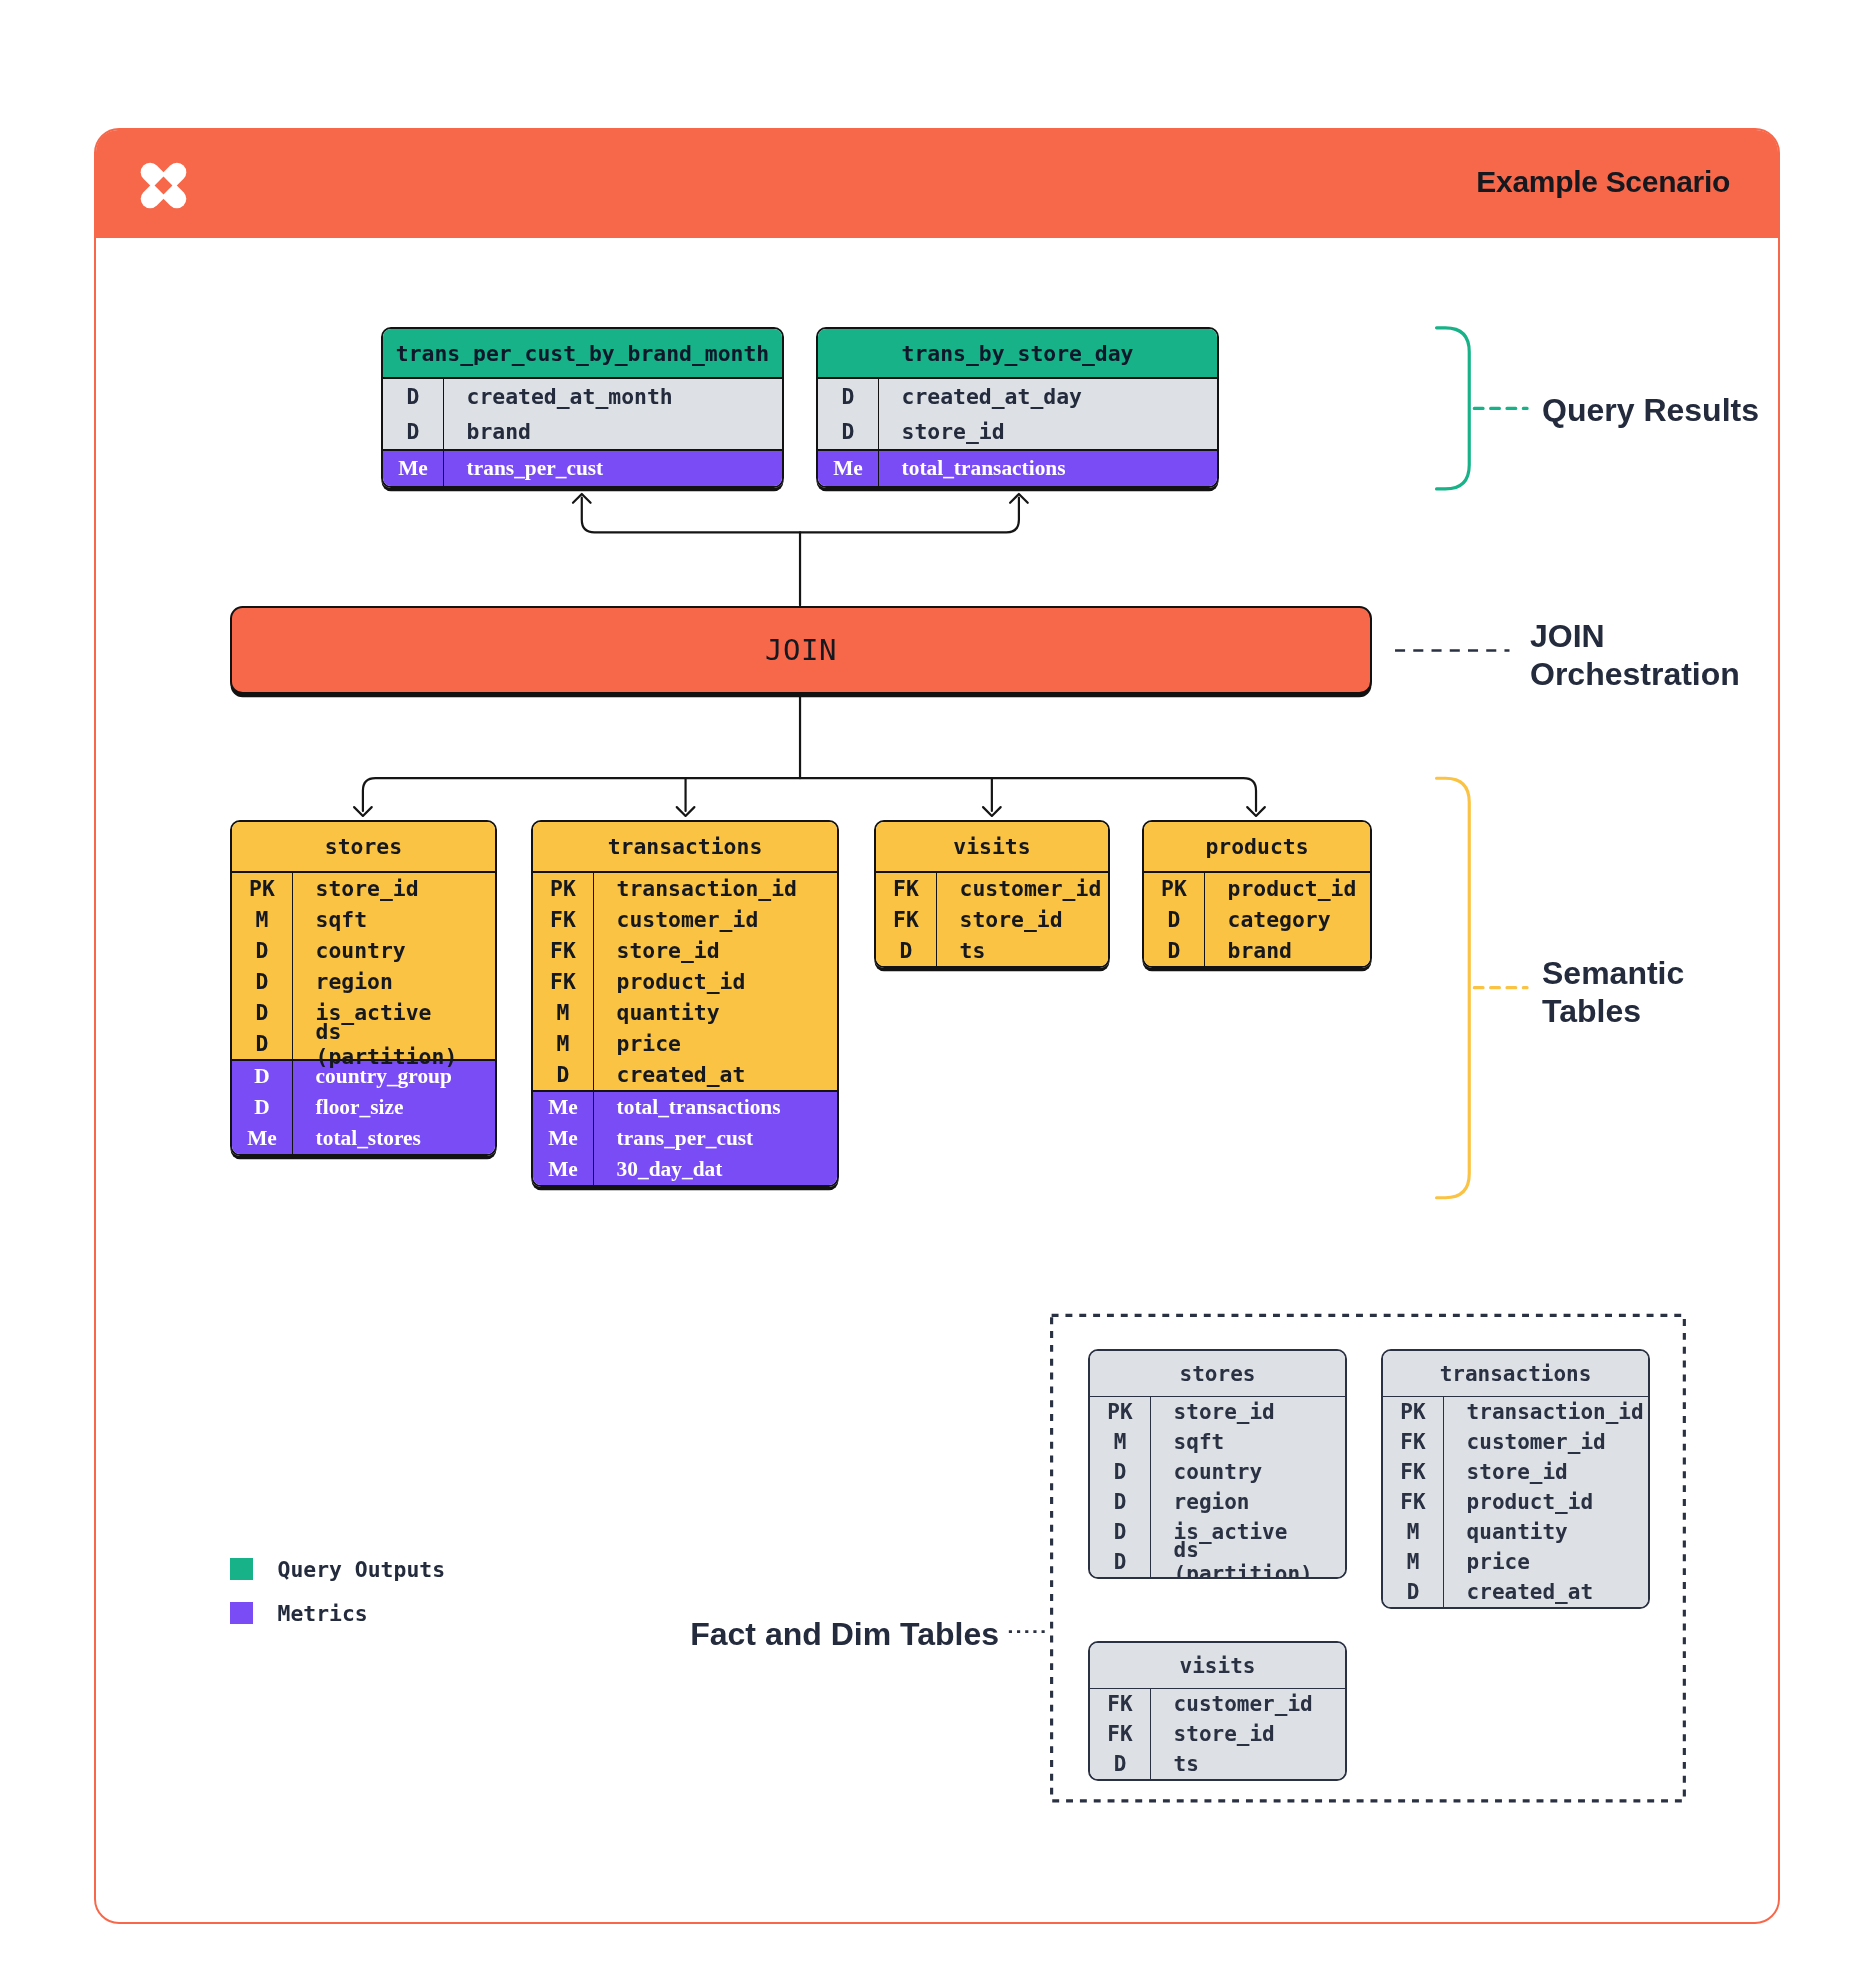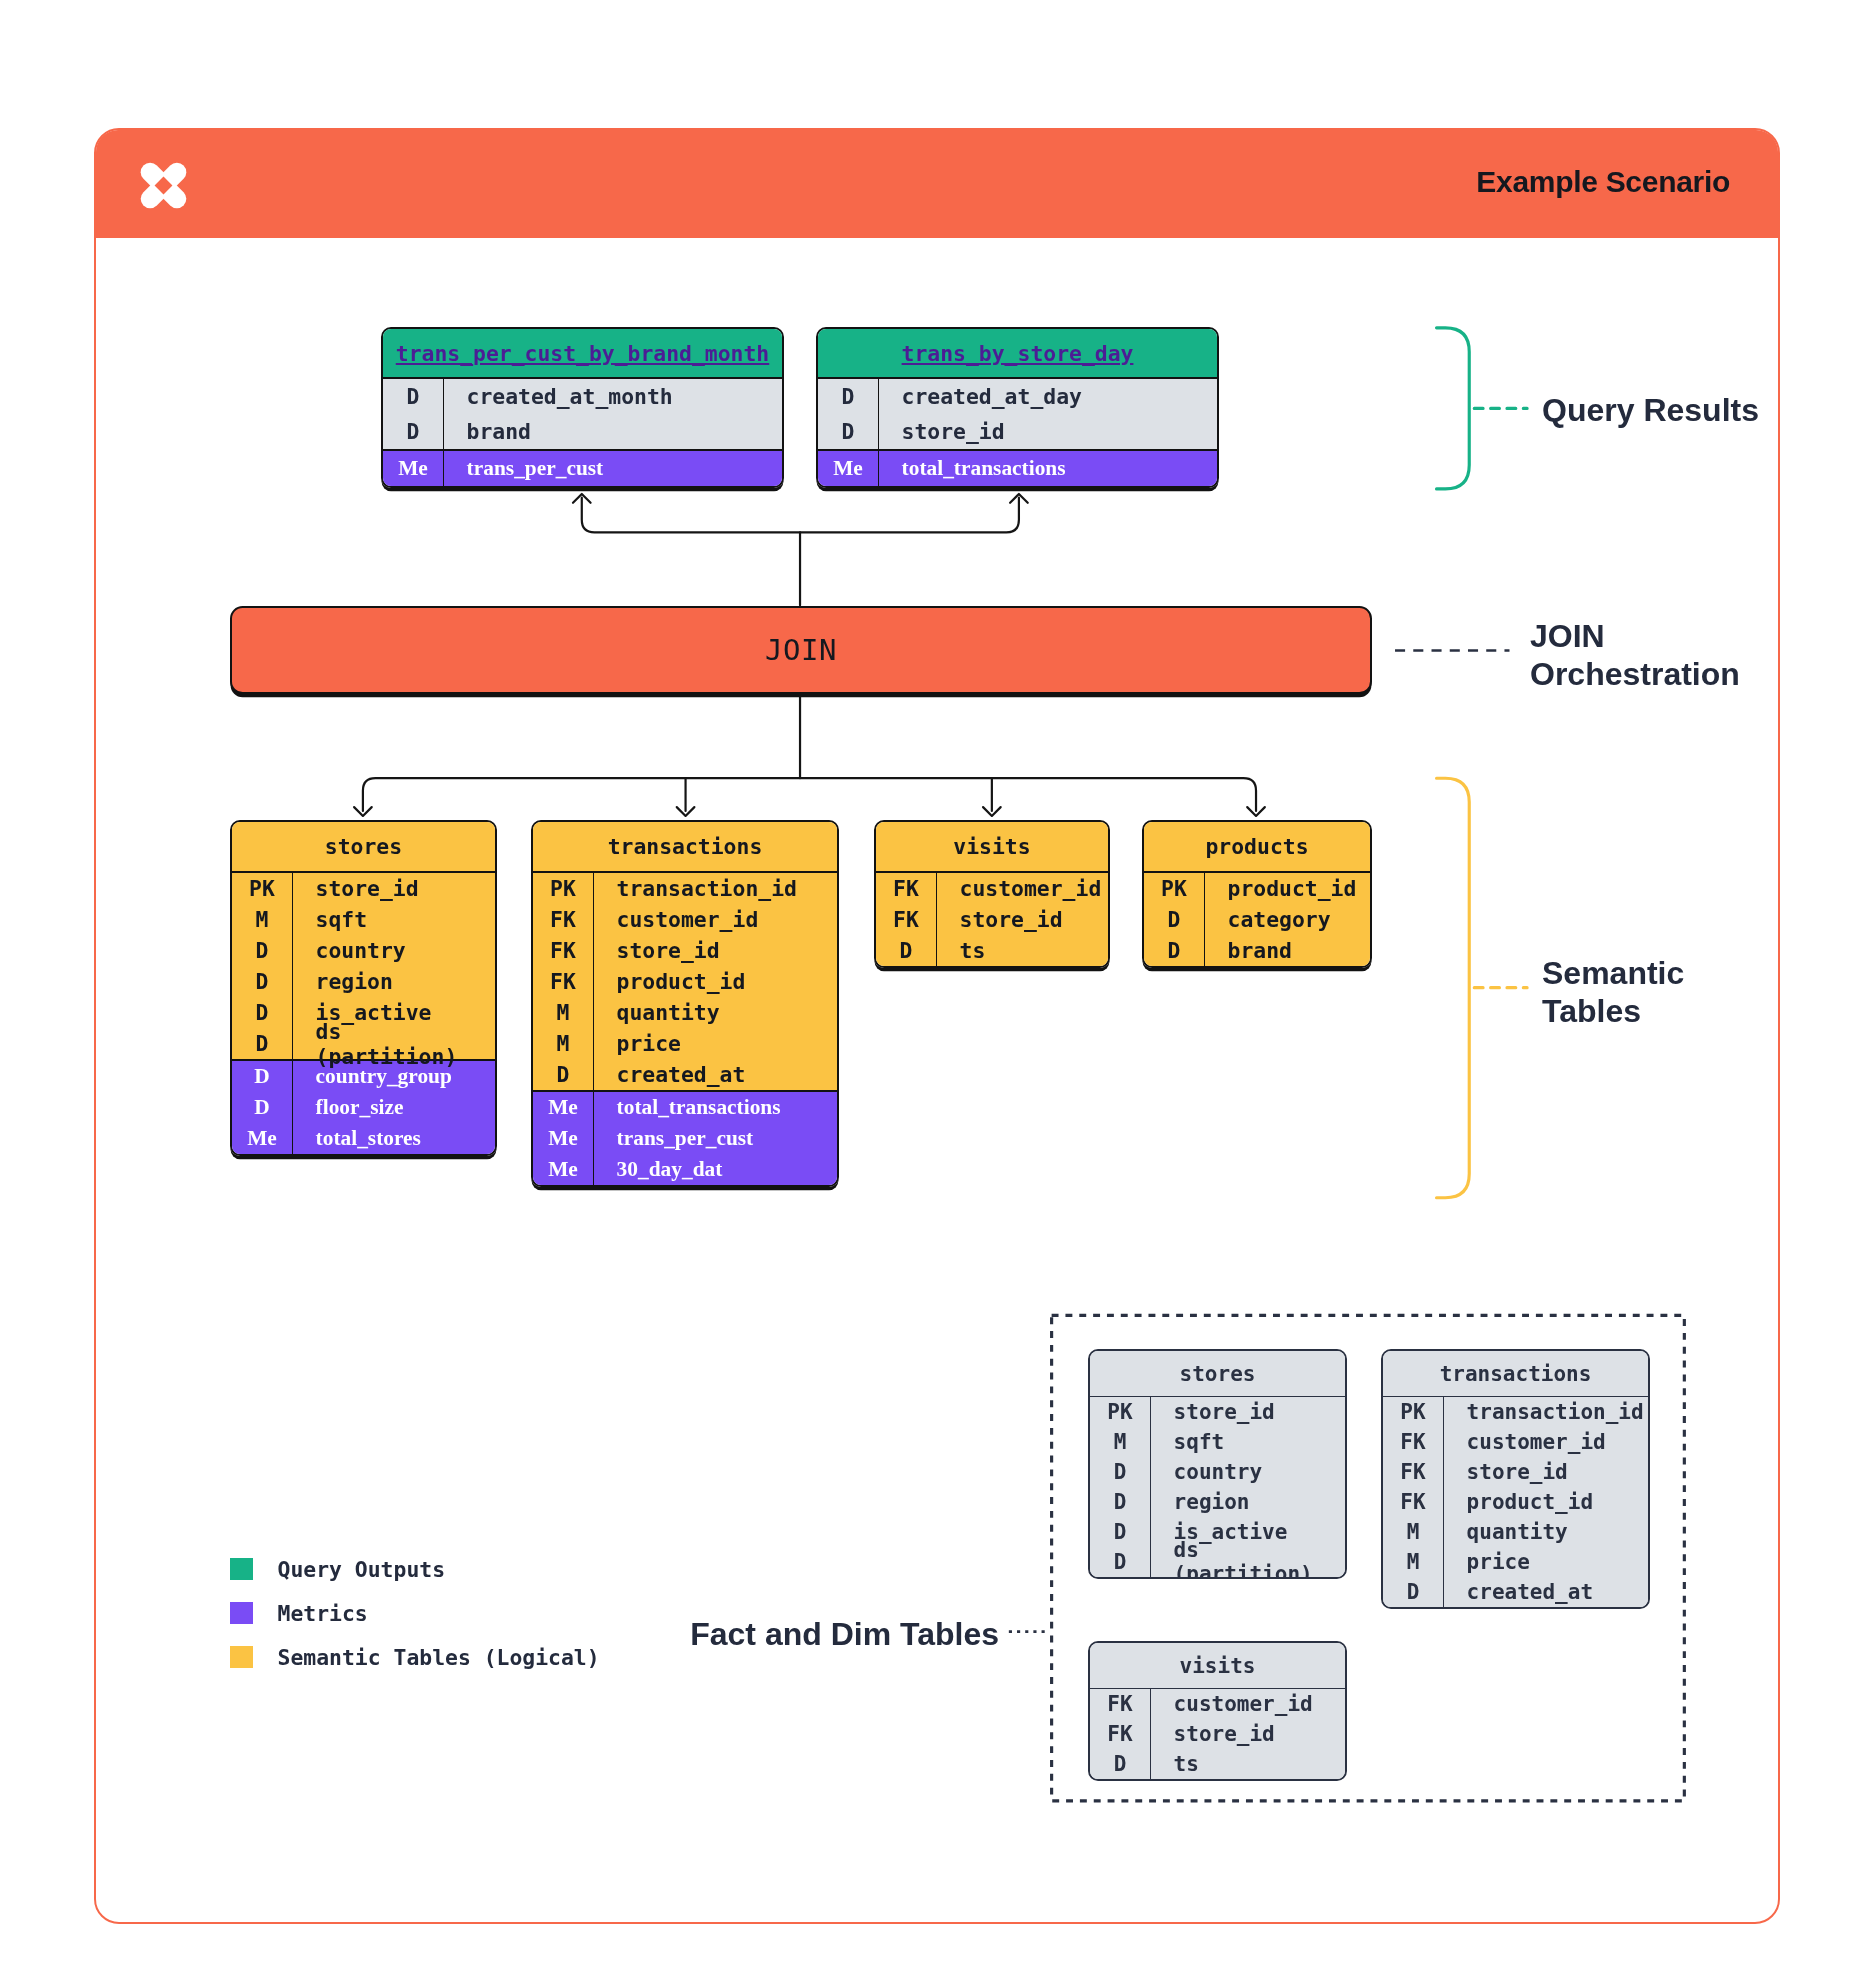--- a/index.html
+++ b/index.html
@@ -24,21 +24,21 @@
   .table{position:absolute;box-sizing:border-box;border:2.5px solid #121212;border-radius:10px;
          overflow:hidden;box-shadow:0 3.8px 0 -0.6px #121212;font-weight:bold;font-size:21.4px;}
   .table .thead{display:flex;align-items:center;justify-content:center;border-bottom:2.5px solid #121212;}
   .table .trow{display:flex;align-items:stretch;}
   .table .key{width:60px;flex:0 0 60px;display:flex;align-items:center;justify-content:center;
               border-right:1.9px solid #121212;}
   .table .fname{display:flex;align-items:center;padding-left:22.6px;}
   .table .trow.first-metric{border-top:2.5px solid #121212;}
   .table .trow.metric{background:#7A4CF5;color:#ffffff;font-family:Liberation Serif, serif;}
 
-  .v-query .thead{height:48px;background:#17B287;color:#4c1d95;text-decoration:underline;}
+  .v-query .thead{height:48px;background:#17B287;color:#0f172a;}
   .v-query .trow{height:35px;background:#DDE1E6;color:#242B3D;}
   .v-query .trow.metric{background:#7A4CF5;color:#ffffff;}
 
   .v-sem .thead{height:49px;background:#FBC343;color:#15181f;}
   .v-sem .trow{height:31px;background:#FBC343;color:#15181f;}
   .v-sem .trow.metric{background:#7A4CF5;color:#ffffff;}
 
   .v-norm{border-color:#2A3142;box-shadow:none;font-size:21px;}
   .v-norm .thead{height:45px;background:#DDE1E6;color:#2A3142;border-bottom:1.9px solid #2A3142;}
   .v-norm .trow{height:30px;background:#DDE1E6;color:#2A3142;}
@@ -342,20 +342,16 @@
 
   <div class="legend">
       <div class="legend-item">
         <div class="legend-swatch" style="background: rgb(23, 178, 135);"></div>
         <span class="legend-label">Query Outputs</span>
       </div>
       <div class="legend-item">
         <div class="legend-swatch" style="background: rgb(122, 76, 245);"></div>
         <span class="legend-label">Metrics</span>
       </div>
-      <div class="legend-item">
-        <div class="legend-swatch" style="background: rgb(251, 195, 67);"></div>
-        <span class="legend-label">Semantic Tables (Logical)</span>
-      </div>
     </div>
 
 </div>
 
 
 </body></html>

